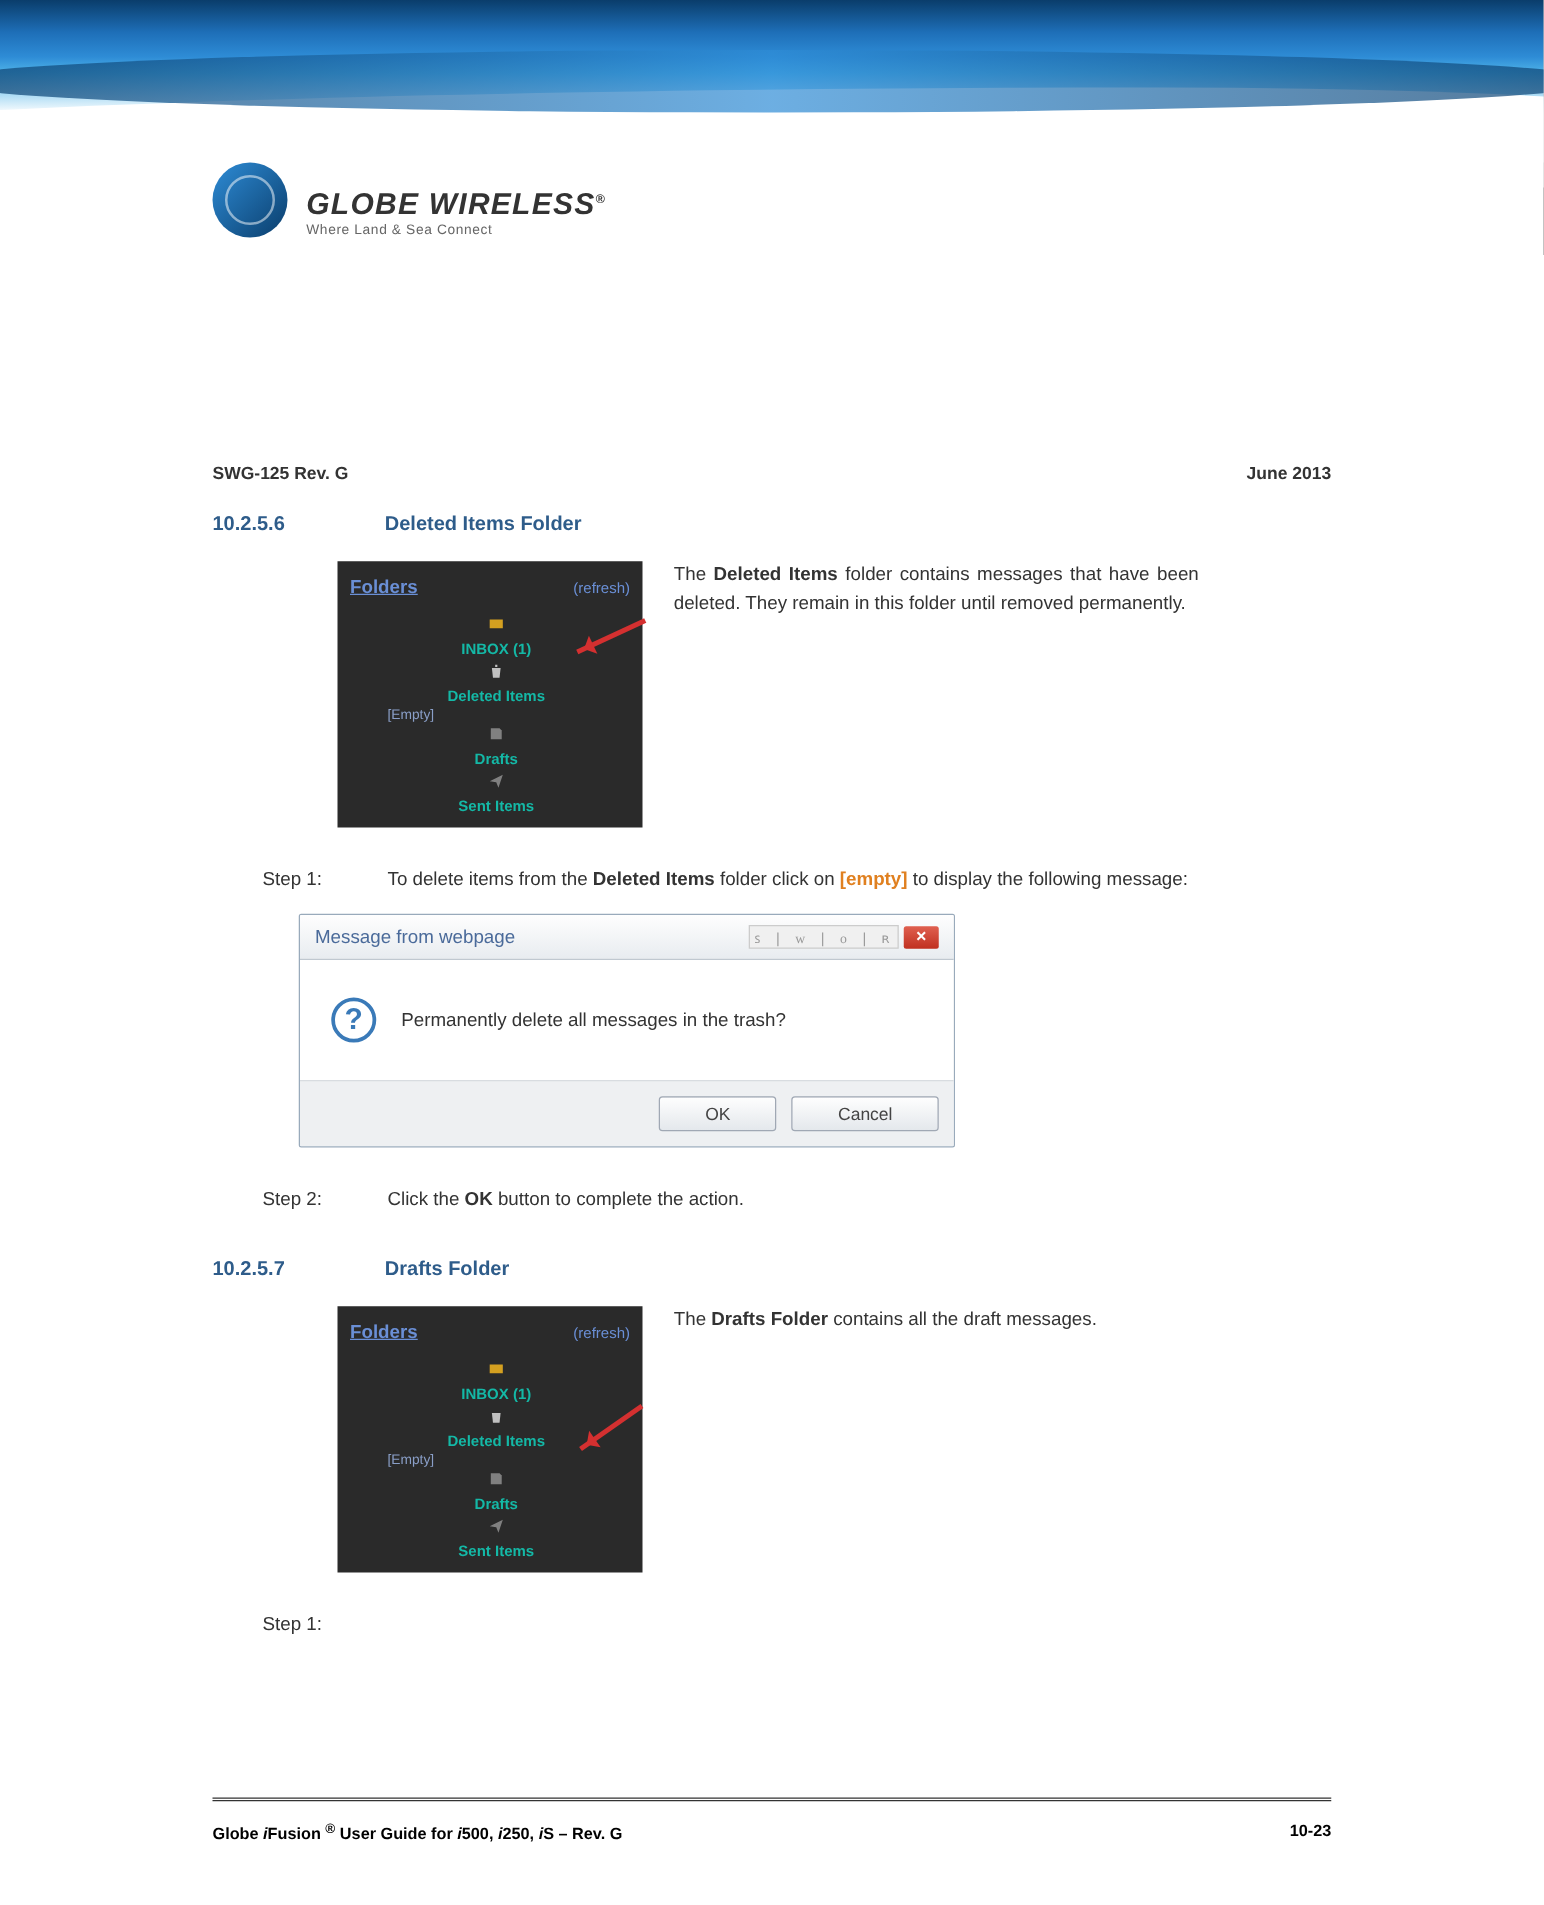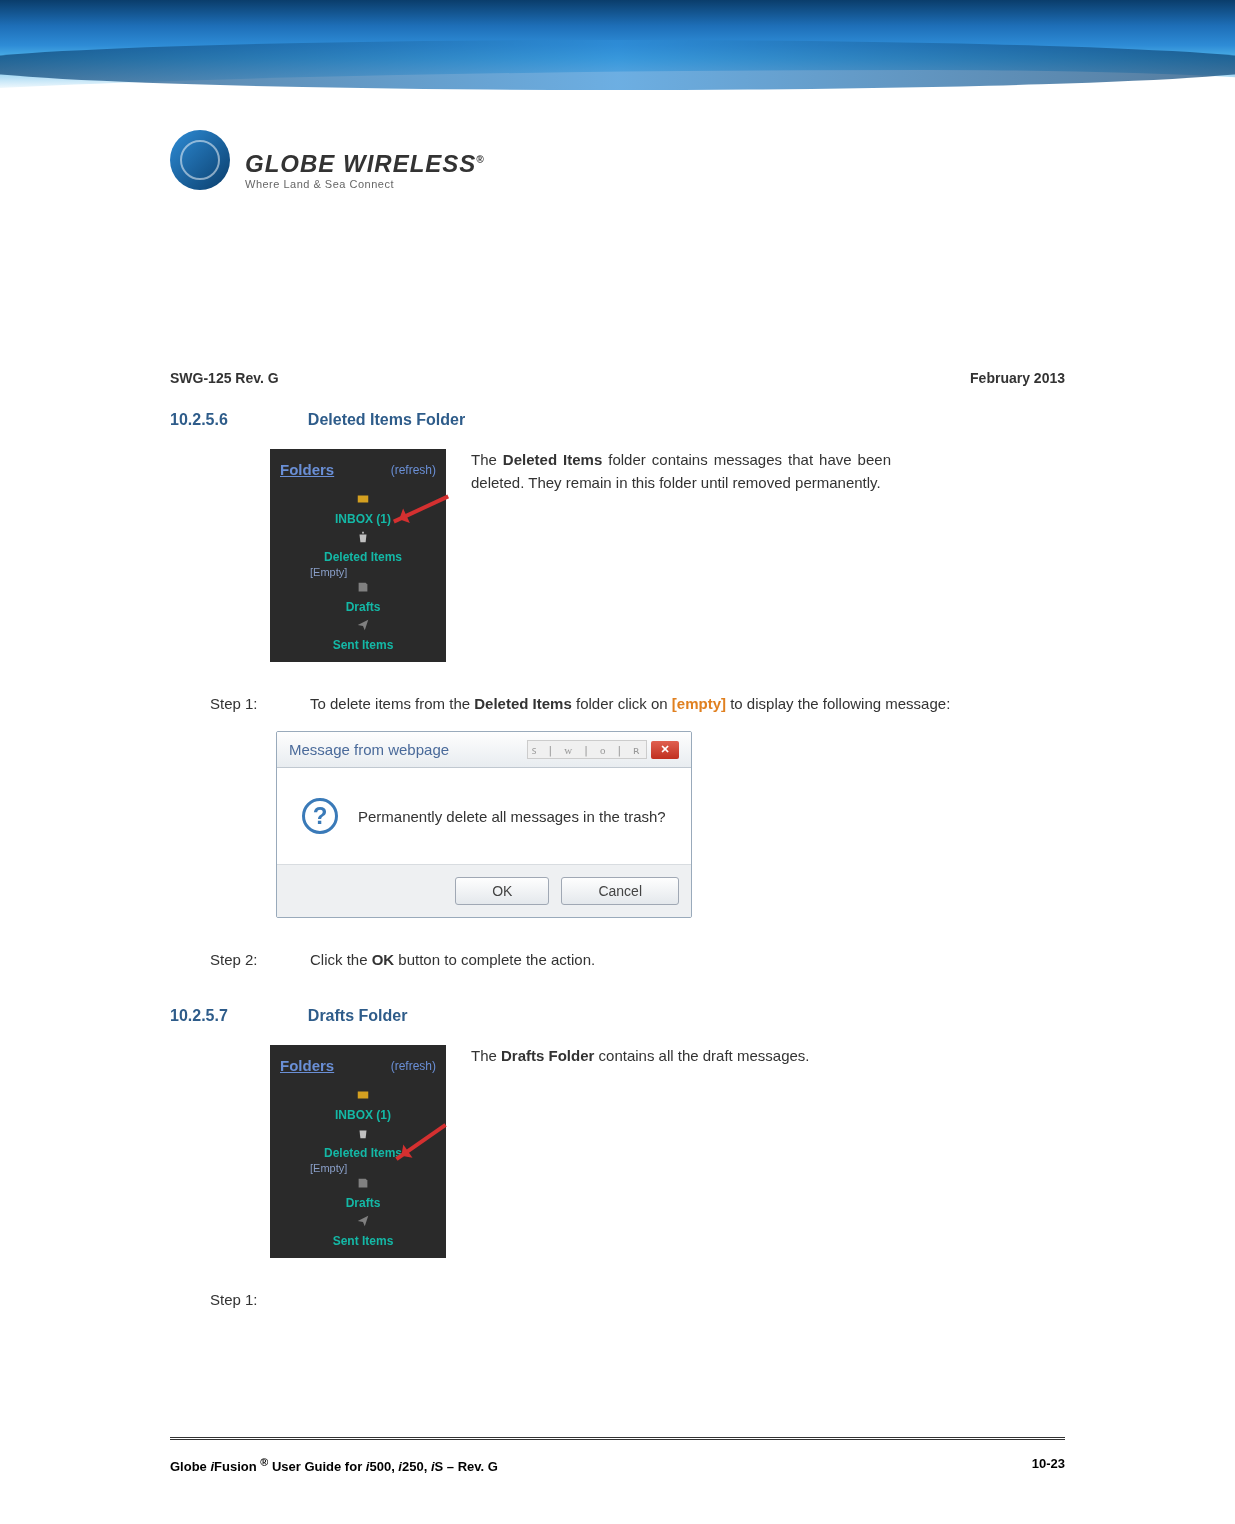--- a/index.html
+++ b/index.html
@@ -11,34 +11,34 @@
 .logo-area { position: absolute; top: 130px; left: 170px; display: flex; align-items: flex-end; gap: 15px; }
 .globe-icon { width: 60px; height: 60px; background: linear-gradient(135deg, #2e8cd6, #0a3d6b); border-radius: 50%; position: relative; }
 .globe-icon::after { content: ''; position: absolute; top: 10px; left: 10px; right: 10px; bottom: 10px; border: 2px solid rgba(255,255,255,0.5); border-radius: 50%; }
 .logo-text { display: flex; flex-direction: column; }
 .logo-main { font-size: 24px; font-weight: bold; font-style: italic; color: #333; letter-spacing: 1px; }
 .logo-tag { font-size: 11px; color: #666; letter-spacing: 0.5px; }
 .content { padding: 210px 170px 80px 170px; }
 .doc-header { display: flex; justify-content: space-between; font-size: 14px; font-weight: bold; color: #333; margin-bottom: 25px; padding-top: 30px; }
 .section-heading { display: flex; gap: 80px; color: #2e5c8a; font-weight: bold; font-size: 16px; margin-bottom: 20px; }
 .figure-row { display: flex; gap: 25px; margin: 15px 0 30px 100px; align-items: flex-start; }
-.folders-panel { background: #2a2a2a; width: 176px; position: relative; padding: 8px 0 8px 0; }
+.folders-panel { background: #2a2a2a; width: 244px; position: relative; padding: 8px 0 8px 0; }
 .folders-title-bar { display: flex; justify-content: space-between; align-items: center; padding: 4px 10px; }
 .folders-title { color: #6a8fd6; font-weight: bold; font-size: 15px; text-decoration: underline; }
 .refresh-link { color: #6a8fd6; font-size: 12px; }
 .folder-item { display: flex; align-items: center; gap: 6px; padding: 2px 10px 2px 20px; color: #14b8a6; font-size: 12px; font-weight: bold; flex-direction: column; }
 .folder-empty { color: #8a9fc8; font-size: 11px; padding-left: 40px; }
 .folder-icon { width: 14px; height: 14px; display: inline-block; }
 .arrow-overlay { position: absolute; right: -15px; top: 50%; width: 60px; height: 4px; background: #d43030; transform: rotate(-25deg); }
 .arrow-overlay::after { content: ''; position: absolute; left: -2px; top: -6px; border: 8px solid transparent; border-right-color: #d43030; }
 .figure-desc { font-size: 15px; color: #333; line-height: 1.5; text-align: justify; flex: 1; max-width: 420px; }
 .step-row { display: flex; gap: 30px; margin: 15px 0 15px 40px; font-size: 15px; color: #333; line-height: 1.6; }
 .step-label { white-space: nowrap; min-width: 70px; }
 .step-text { text-align: justify; flex: 1; }
-.dialog-box { margin: 15px 0 30px 106px; width: 416px; border: 1px solid #9ab; background: #f8f8f8; border-radius: 2px; overflow: hidden; }
+.dialog-box { margin: 15px 0 30px 69px; width: 525px; border: 1px solid #9ab; background: #f8f8f8; border-radius: 2px; overflow: hidden; }
 .dialog-title-bar { background: linear-gradient(180deg, #fefefe, #e8ecf0); padding: 8px 12px; display: flex; justify-content: space-between; align-items: center; border-bottom: 1px solid #c0c8d0; }
 .dialog-title { color: #4a6a9a; font-size: 15px; }
 .dialog-controls { display: flex; align-items: center; gap: 4px; }
 .dialog-ctrl-group { font-family: monospace; font-size: 11px; color: #999; letter-spacing: 2px; border: 1px solid #ccc; padding: 1px 4px; background: #f0f0f0; }
 .dialog-close { background: linear-gradient(180deg, #e06050, #c03020); color: white; width: 28px; height: 18px; display: flex; align-items: center; justify-content: center; font-size: 11px; font-weight: bold; border-radius: 2px; }
 .dialog-body { background: white; padding: 30px 25px; display: flex; align-items: center; gap: 20px; }
 .dialog-q-icon { width: 36px; height: 36px; border-radius: 50%; background: white; border: 3px solid #3a7ab8; display: flex; align-items: center; justify-content: center; color: #3a7ab8; font-size: 24px; font-weight: bold; }
 .dialog-msg { font-size: 15px; color: #333; }
 .dialog-footer { background: #eef0f2; padding: 12px; display: flex; justify-content: flex-end; gap: 12px; border-top: 1px solid #d8dce0; }
 .dialog-btn { background: linear-gradient(180deg, #fefefe, #e4e8ec); border: 1px solid #a0a8b4; padding: 5px 36px; font-size: 14px; color: #444; border-radius: 3px; cursor: pointer; }
@@ -62,21 +62,21 @@
       <div class="logo-main">
         <span>GLOBE WIRELESS</span><sup style="font-size:10px">®</sup>
       </div>
       <div class="logo-tag">Where Land &amp; Sea Connect</div>
     </div>
   </div>
 
   <div class="content">
     <div class="doc-header">
       <span>SWG-125 Rev. G</span>
-      <span>February 2013</span>
+      <span>June 2013</span>
     </div>
 
     <div class="section-heading">
       <span>10.2.5.6</span>
       <span>Deleted Items Folder</span>
     </div>
 
     <div class="figure-row">
       <div class="folders-panel">
         <div class="folders-title-bar">

